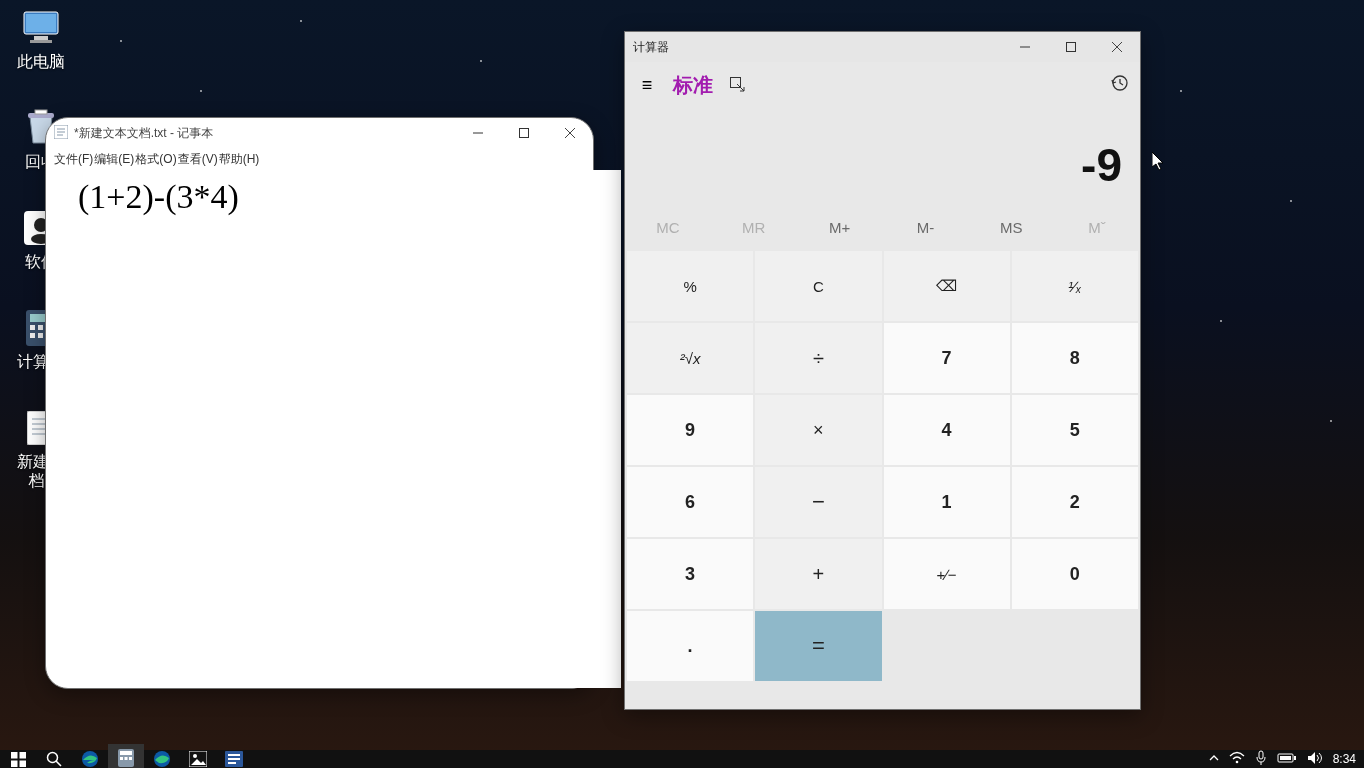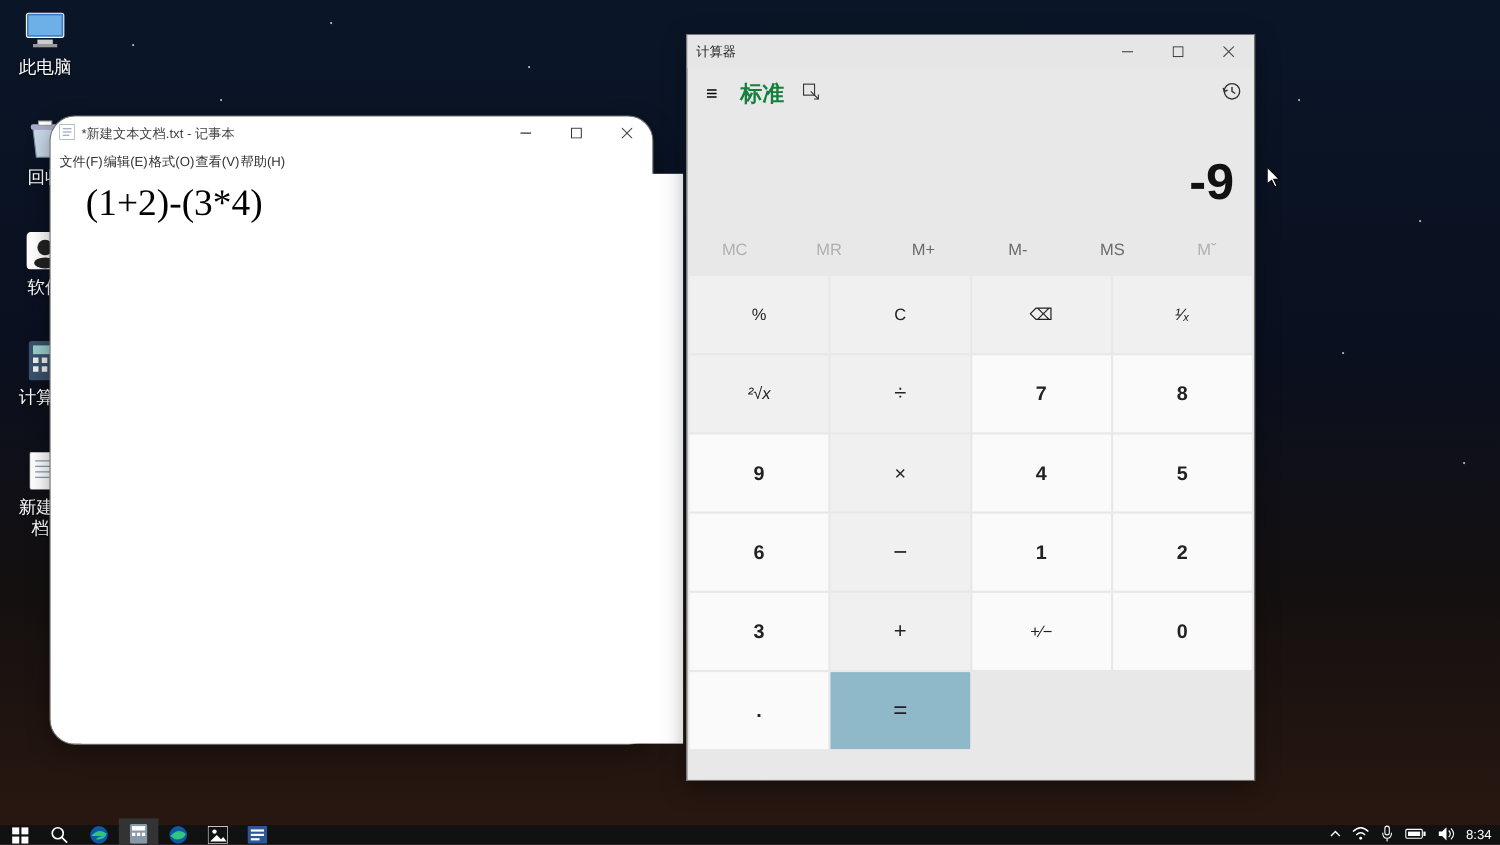--- a/index.html
+++ b/index.html
@@ -11,31 +11,31 @@
   .desktop-icon .ic { width: 40px; height: 40px; margin: 0 auto 4px auto; display: flex; align-items: center; justify-content: center; }
   .desktop-icon .lbl { text-shadow: 0 1px 2px rgba(0,0,0,.8); line-height: 1.2; }
 
   
   .window { position: absolute; background: #fff; border: 1px solid #707070; box-shadow: 0 6px 20px rgba(0,0,0,.35); }
   .titlebar { height: 30px; display: flex; align-items: center; padding-left: 8px; color: #444; font-size: 12px; }
   .titlebar .spacer { flex: 1; }
   .winbtn { width: 46px; height: 30px; display: flex; align-items: center; justify-content: center; color: #444; cursor: pointer; }
 
   
-  #notepad { left: 45px; top: 105px; width: 549px; height: 572px; border-radius: 23px; }
+  #notepad { left: 45px; top: 117px; width: 549px; height: 572px; border-radius: 23px; }
   #notepad .menus { height: 22px; display: flex; gap: 1px; padding: 0 8px; font-size: 12px; color: #333; align-items: center; }
   #notepad .menus span { cursor: pointer; }
   #notepad .editor { width: 100%; height: calc(100% - 52px); padding: 8px 4px; font-family: "Times New Roman", serif; font-size: 34px; border: none; resize: none; outline: none; overflow-y: scroll; margin-left: 28px; }
 
   
   #calc { left: 624px; top: 31px; width: 517px; height: 679px; background: #e8e8e8; }
   #calc .titlebar { background: #e6e6e6; color: #222; }
   #calc .toolbar { height: 46px; display: flex; align-items: center; gap: 16px; padding: 0 12px; }
   #calc .hamburger { width: 20px; font-size: 18px; cursor: pointer; text-align:center; }
-  #calc .mode { font-size: 20px; font-weight: 600; color: #15803d; }
+  #calc .mode { font-size: 20px; font-weight: 600; color: #a21caf; }
   #calc .ontop { font-size: 15px; cursor: pointer; color:#333; }
   #calc .history { margin-left: auto; font-size: 18px; cursor: pointer; color:#333; }
   #calc .display { text-align: right; padding: 30px 18px 14px 18px; font-size: 46px; font-weight: 600; color: #111; }
   #calc .memrow { display: grid; grid-template-columns: repeat(6,1fr); }
   #calc .memrow div { text-align: center; font-size: 15px; color: #6a6a6a; padding: 13px 0; cursor: pointer; }
   #calc .memrow .disabled { color: #b0b0b0; cursor: default; }
   #calc .pad { display: grid; grid-template-columns: repeat(4,1fr); grid-auto-rows: 70px; gap: 2px; padding: 2px; }
   #calc .key { display: flex; align-items: center; justify-content: center; background: #f0f0f0; font-size: 16px; color: #222; cursor: pointer; }
   #calc .key.fn { background: #f0f0f0; font-size: 15px; }
   #calc .key.num { background: #fafafa; font-weight: 600; font-size: 18px; }

